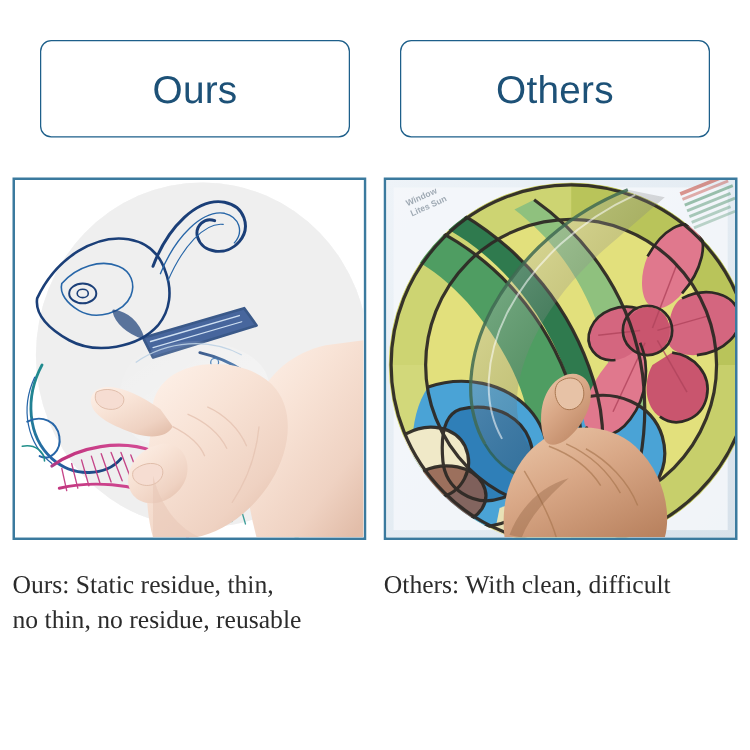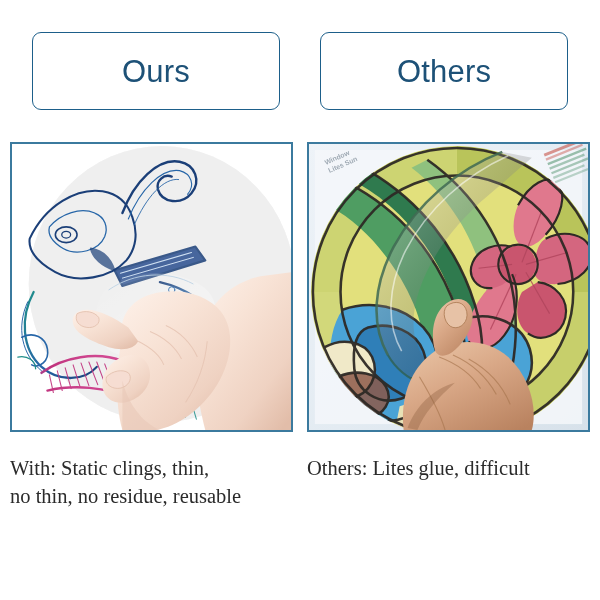--- a/index.html
+++ b/index.html
@@ -472,23 +472,23 @@
           </g>
         </g>
       </svg>
     </div>
 
   </div>
 
   <div class="caption-row">
 
     <div class="caption">
-      <span class="caption-line">With: Static clings, thin,</span>
+      <span class="caption-line">Ours: Static residue, thin,</span>
       <span class="caption-line">no thin, no residue, reusable</span>
     </div>
 
     <div class="caption">
-      <span class="caption-line">Others: Lites glue, difficult</span>
+      <span class="caption-line">Others: With clean, difficult</span>
     </div>
 
   </div>
 
 </div>
 
 </body></html>

